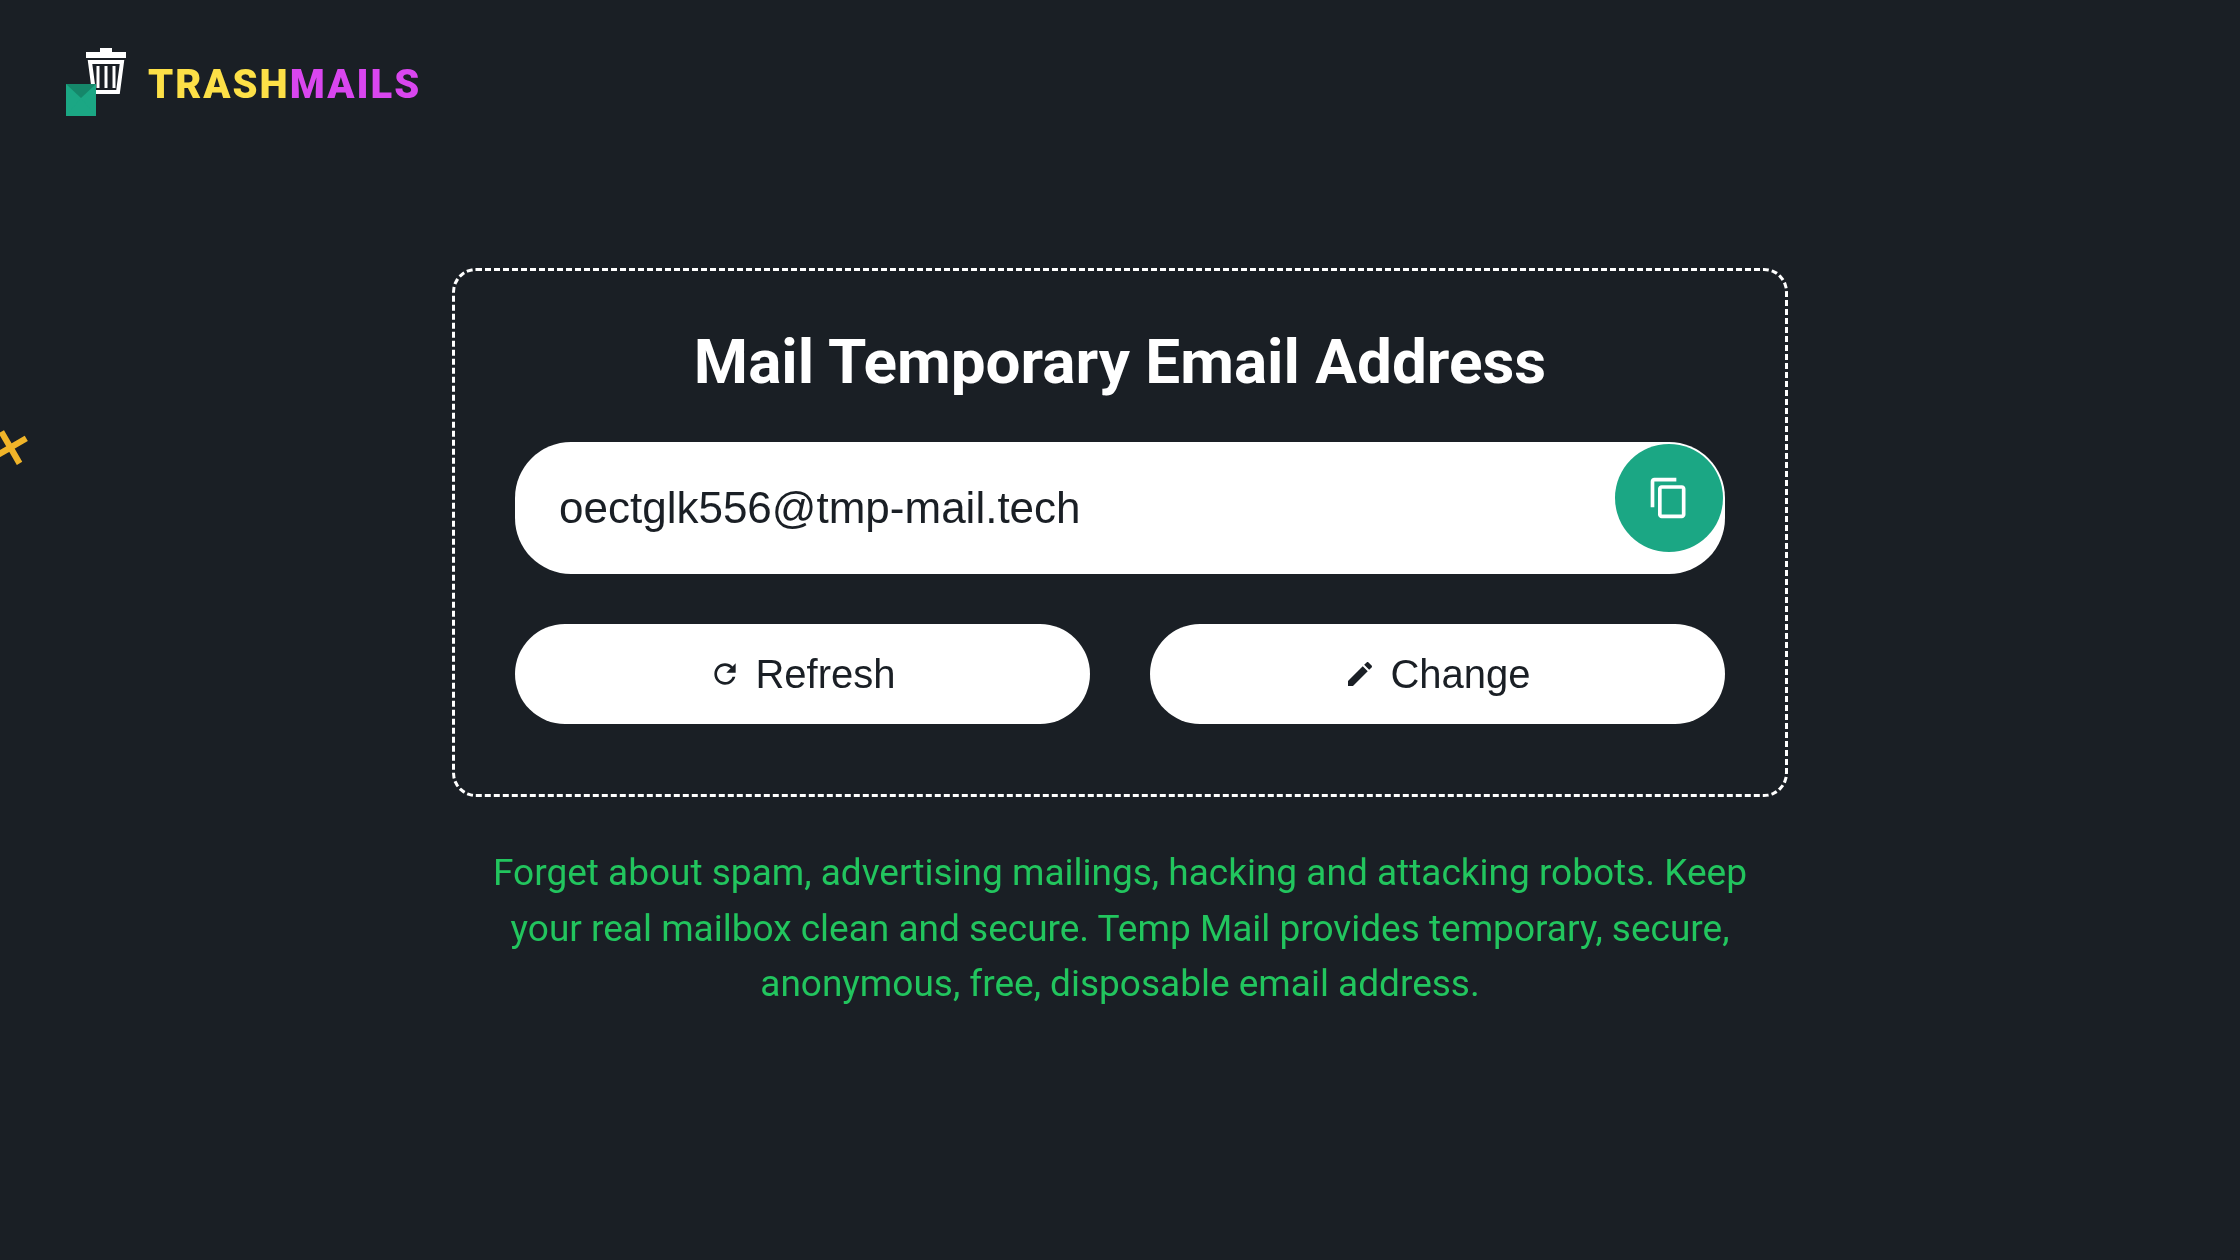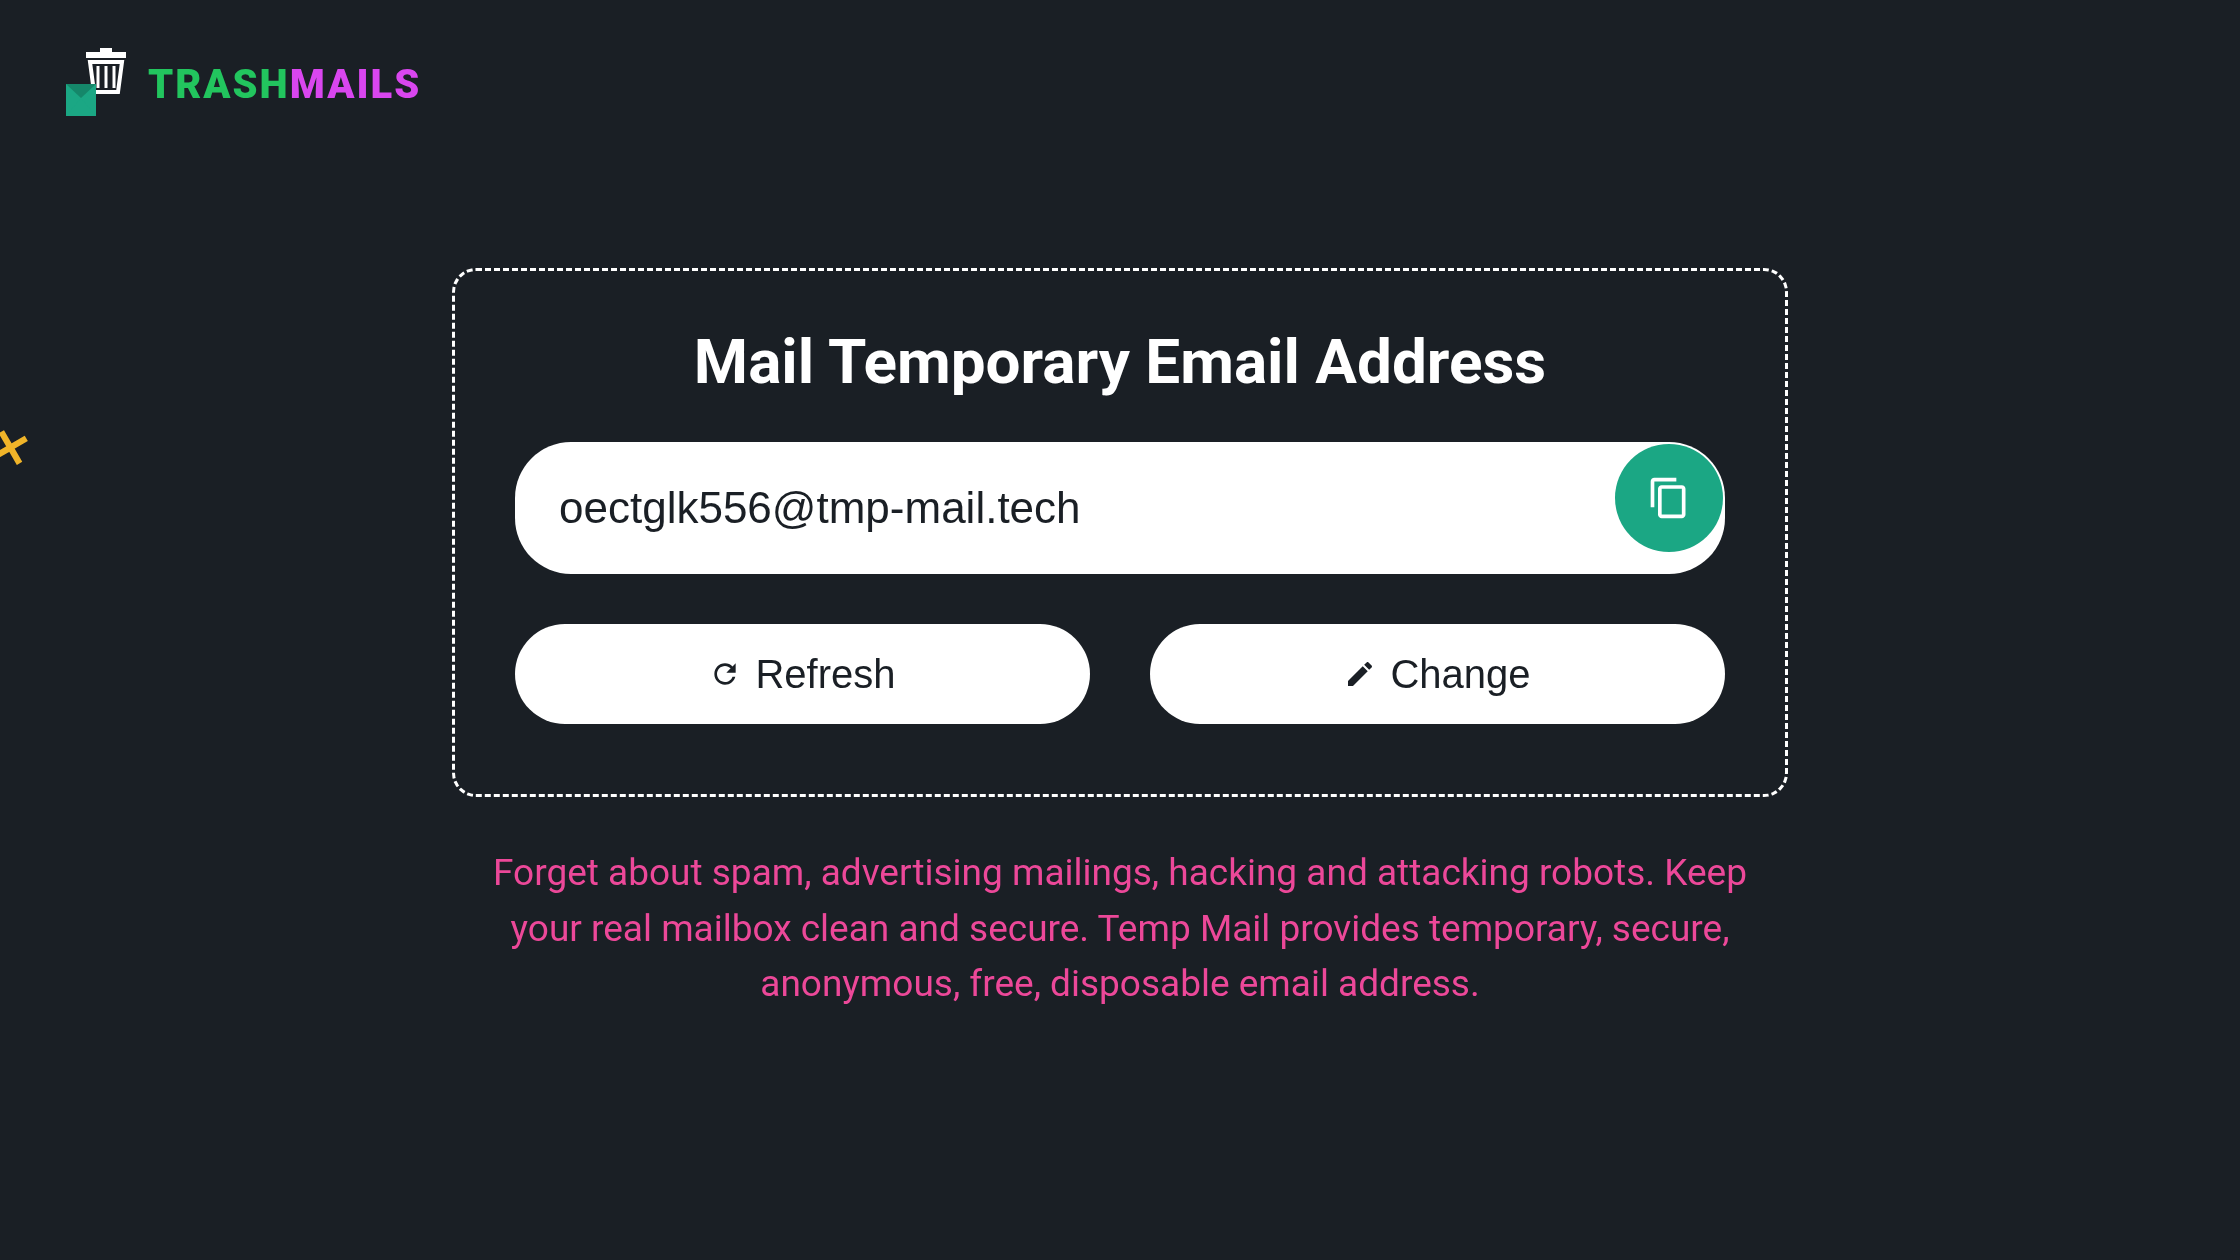--- a/index.html
+++ b/index.html
@@ -30,21 +30,21 @@
       width: 72px;
       height: 72px;
       position: relative;
     }
     .logo-text {
       font-size: 40px;
       font-weight: 900;
       letter-spacing: 2px;
     }
     .logo-text .trash {
-      color: #22c55e;
+      color: #fde047;
     }
     .logo-text .mails {
       color: #d946ef;
     }
     .decoration-x {
       position: absolute;
       left: -10px;
       top: 420px;
       font-size: 48px;
       color: #f0b429;
@@ -122,21 +122,21 @@
       font-size: 40px;
       font-weight: 500;
       color: #1a1f25;
     }
     .description {
       margin-top: 48px;
       width: 1280px;
       text-align: center;
       font-size: 37px;
       line-height: 1.5;
-      color: #ec4899;
+      color: #22c55e;
     }
     .icon-svg {
       display: inline-block;
       vertical-align: middle;
     }
   </style>
 </head>
 <body>
 
 <div class="header">

